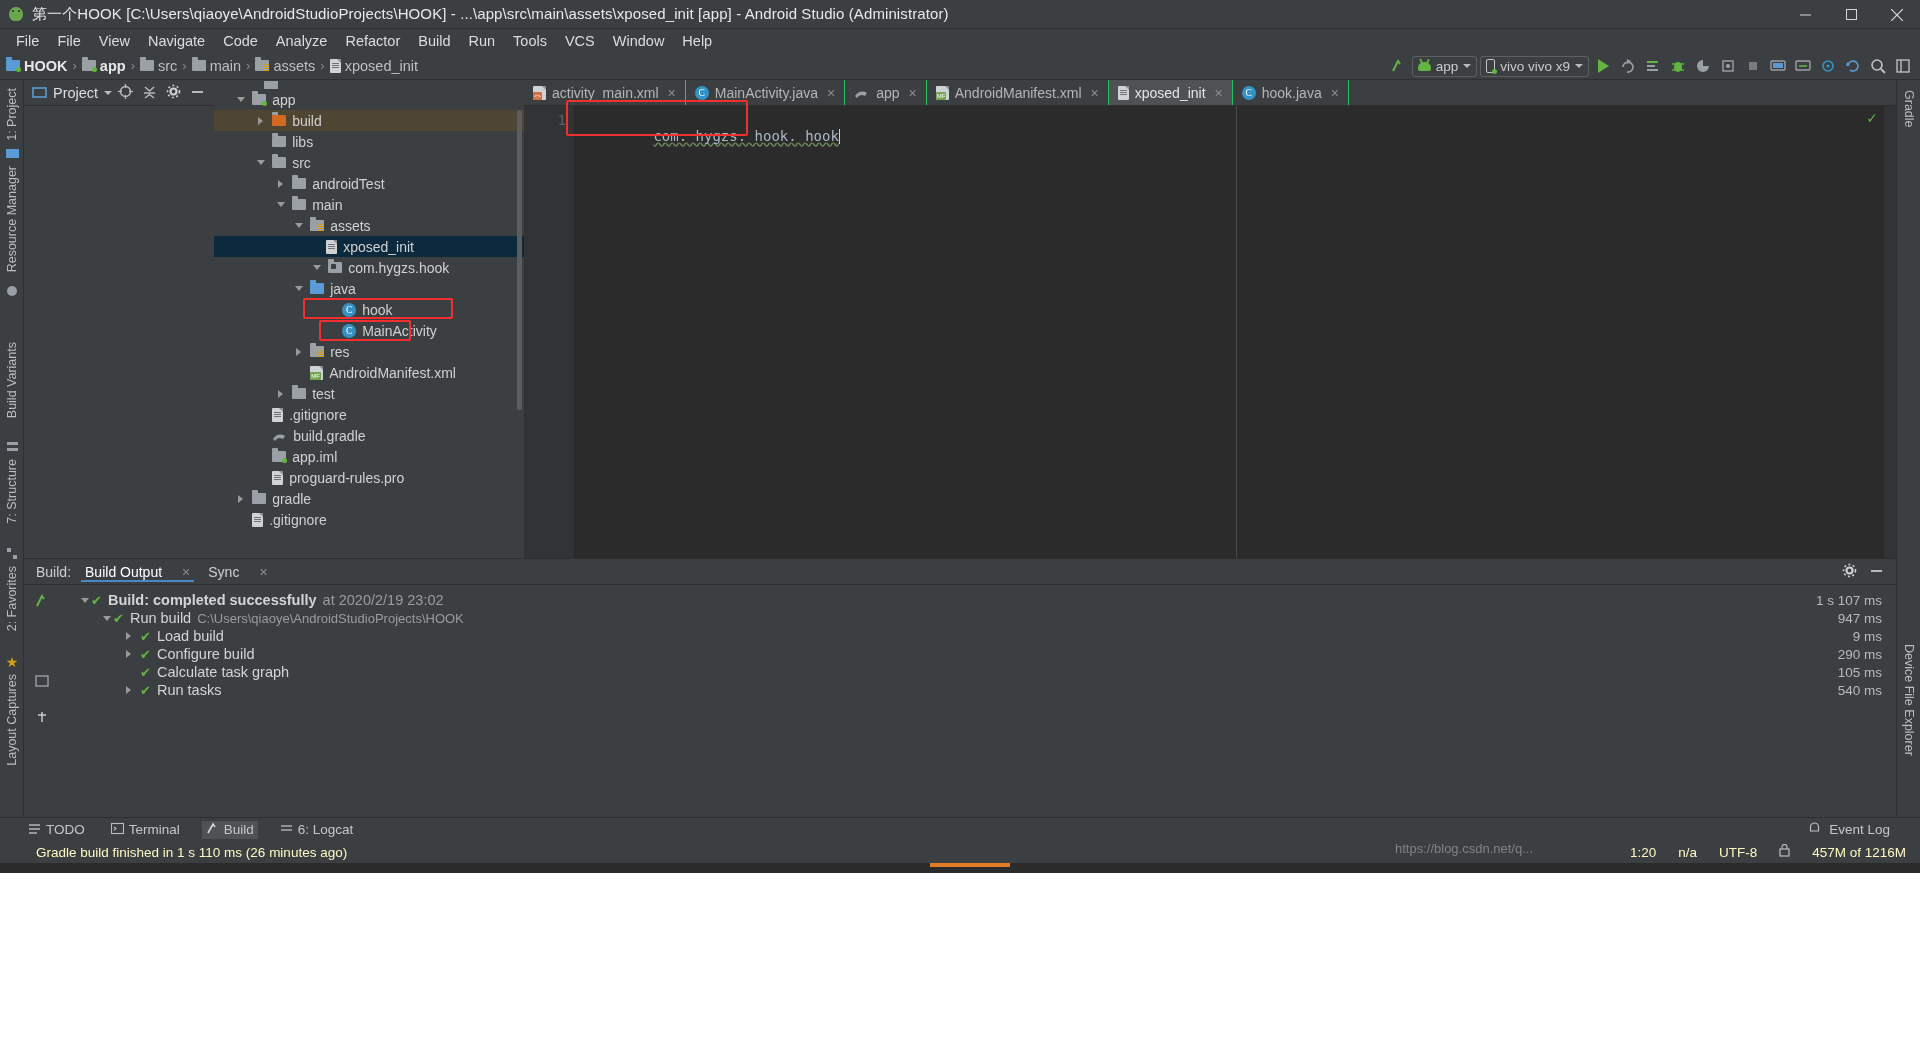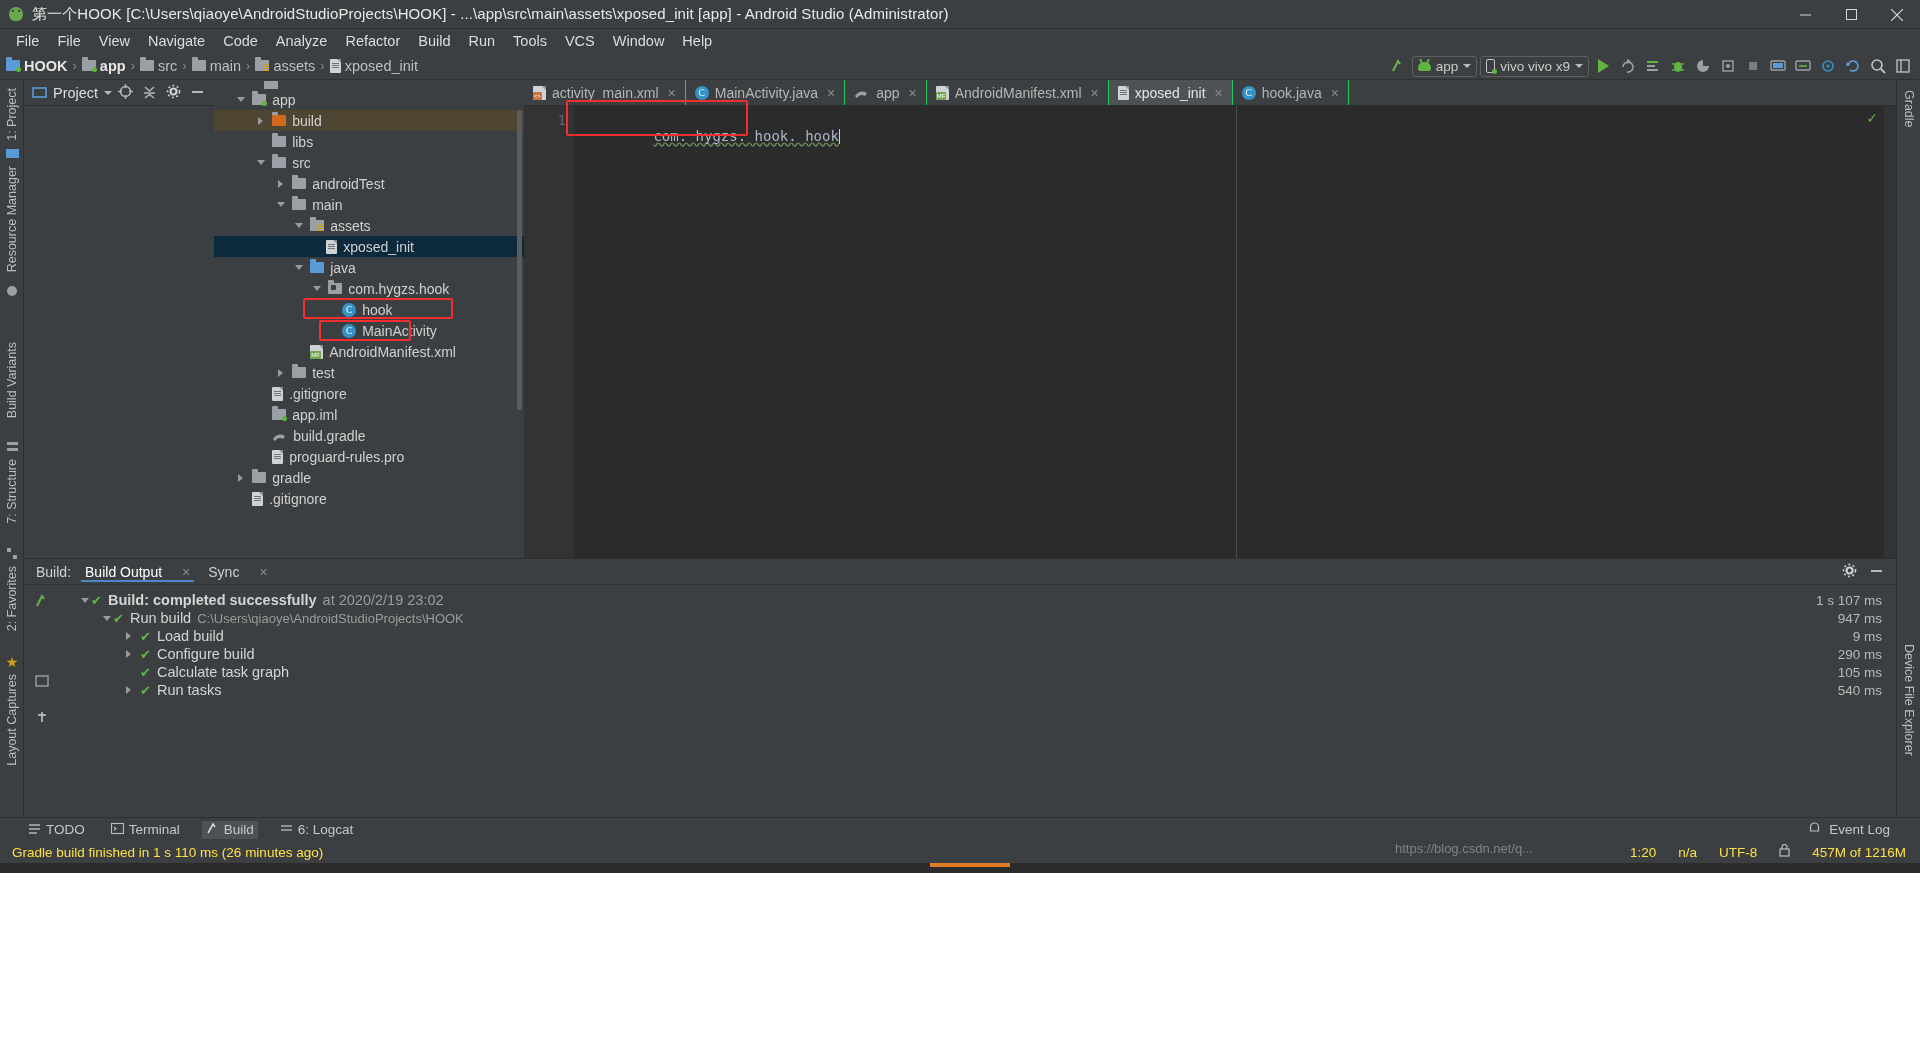--- a/index.html
+++ b/index.html
@@ -176,22 +176,22 @@
     position:absolute; left:0; top:817px; width:1920px; height:24px;
     background:#3c3f41; display:flex; align-items:center; padding-left:24px; gap:18px;
     border-top:1px solid #2f2f2f; font-size:13.5px; color:#c6c6c6;
   }
   .bb-item{ display:flex;align-items:center;gap:5px; padding:1px 4px;}
   .bb-item.active{ background:#4e5254; }
   .bb-right{ margin-left:auto; display:flex;align-items:center;gap:8px; padding-right:30px;}
   
   .statusbar{
     position:absolute; left:0; top:841px; width:1920px; height:22px;
-    background:#3c3f41; display:flex; align-items:center; padding-left:12px;
-    font-size:13.5px; color:#fde047;
+    background:#3c3f41; display:flex; align-items:center; padding-left:36px;
+    font-size:13.5px; color:#fef9c3;
   }
   .sb-right{ margin-left:auto; display:flex;align-items:center;gap:22px; padding-right:14px;}
   .watermark{ position:absolute; left:1395px; top:841px; font-size:13px; color:#8a8f93; opacity:.85;}
   .footer{
     position:absolute; left:0; top:863px; width:1920px; height:176px; background:#ffffff;
   }
   .footer-taskbar{
     position:absolute; left:0; top:0; width:1920px; height:10px; background:#2b2b2b;
   }
   .footer-orange{ position:absolute; left:930px; top:0; width:80px; height:4px; background:#e07c24;}
@@ -509,79 +509,86 @@
           </span>
         <span class="folder res" style="margin-left:5px;"></span>
         <span class="tlabel">assets</span>
       </div>
 
       <div class="trow sel" style="padding-left:112px;">
         <span class="fileicon"></span>
         <span class="tlabel">xposed_init</span>
       </div>
 
+      <div class="trow" style="padding-left:96px;">
+        <span class="twist open">
+            <i></i>
+          </span>
+        <span class="pkgicon" style="margin-left:5px;"></span>
+        <span class="tlabel">com.hygzs.hook</span>
+      </div>
+
       <div class="trow" style="padding-left:78px;">
         <span class="twist open">
             <i></i>
           </span>
         <span class="folder blue" style="margin-left:5px;"></span>
         <span class="tlabel">java</span>
-      </div>
-
-      <div class="trow" style="padding-left:96px;">
-        <span class="twist open">
-            <i></i>
-          </span>
-        <span class="pkgicon" style="margin-left:5px;"></span>
-        <span class="tlabel">com.hygzs.hook</span>
       </div>
 
       <div class="trow" style="padding-left:128px;">
         <span class="classicon">C</span>
         <span class="tlabel">hook</span>
       </div>
 
       <div class="trow" style="padding-left:128px;">
         <span class="classicon">C</span>
         <span class="tlabel">MainActivity</span>
       </div>
 
+      <div class="trow" style="padding-left:78px;">
+        <span class="twist">
+            <i></i>
+          </span>
+        <span class="folder res" style="margin-left:5px;"></span>
+        <span class="tlabel">res</span>
+      </div>
 
       <div class="trow" style="padding-left:96px;">
         <span class="xmlicon">
             <span class="badge">MF</span>
           </span>
         <span class="tlabel">AndroidManifest.xml</span>
       </div>
 
       <div class="trow" style="padding-left:60px;">
         <span class="twist">
             <i></i>
           </span>
         <span class="folder" style="margin-left:5px;"></span>
         <span class="tlabel">test</span>
       </div>
 
       <div class="trow" style="padding-left:58px;">
         <span class="fileicon"></span>
         <span class="tlabel">.gitignore</span>
-      </div>
-
-      <div class="trow" style="padding-left:58px;">
-        <span class="folder dot"></span>
-        <span class="tlabel">app.iml</span>
       </div>
 
       <div class="trow" style="padding-left:58px;">
         <span class="gradleicon">
           <svg width="15" height="12">
               <path d="M1 8 q5 -7 12 -3 l-2 3 q-5 -3 -8 2 z" fill="#9aa0a6"></path>
             </svg>
         </span>
         <span class="tlabel">build.gradle</span>
+      </div>
+
+      <div class="trow" style="padding-left:58px;">
+        <span class="folder dot"></span>
+        <span class="tlabel">app.iml</span>
       </div>
 
       <div class="trow" style="padding-left:58px;">
         <span class="fileicon"></span>
         <span class="tlabel">proguard-rules.pro</span>
       </div>
 
       <div class="trow" style="padding-left:20px;">
         <span class="twist">
             <i></i>

